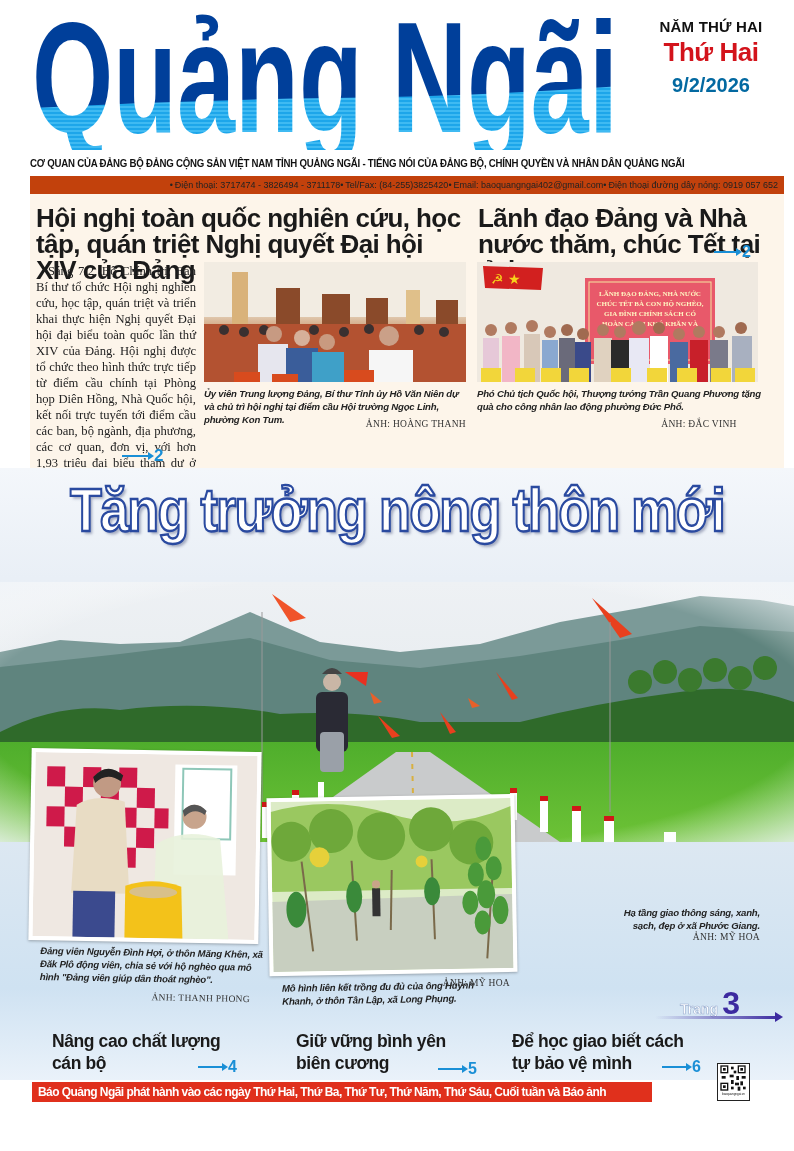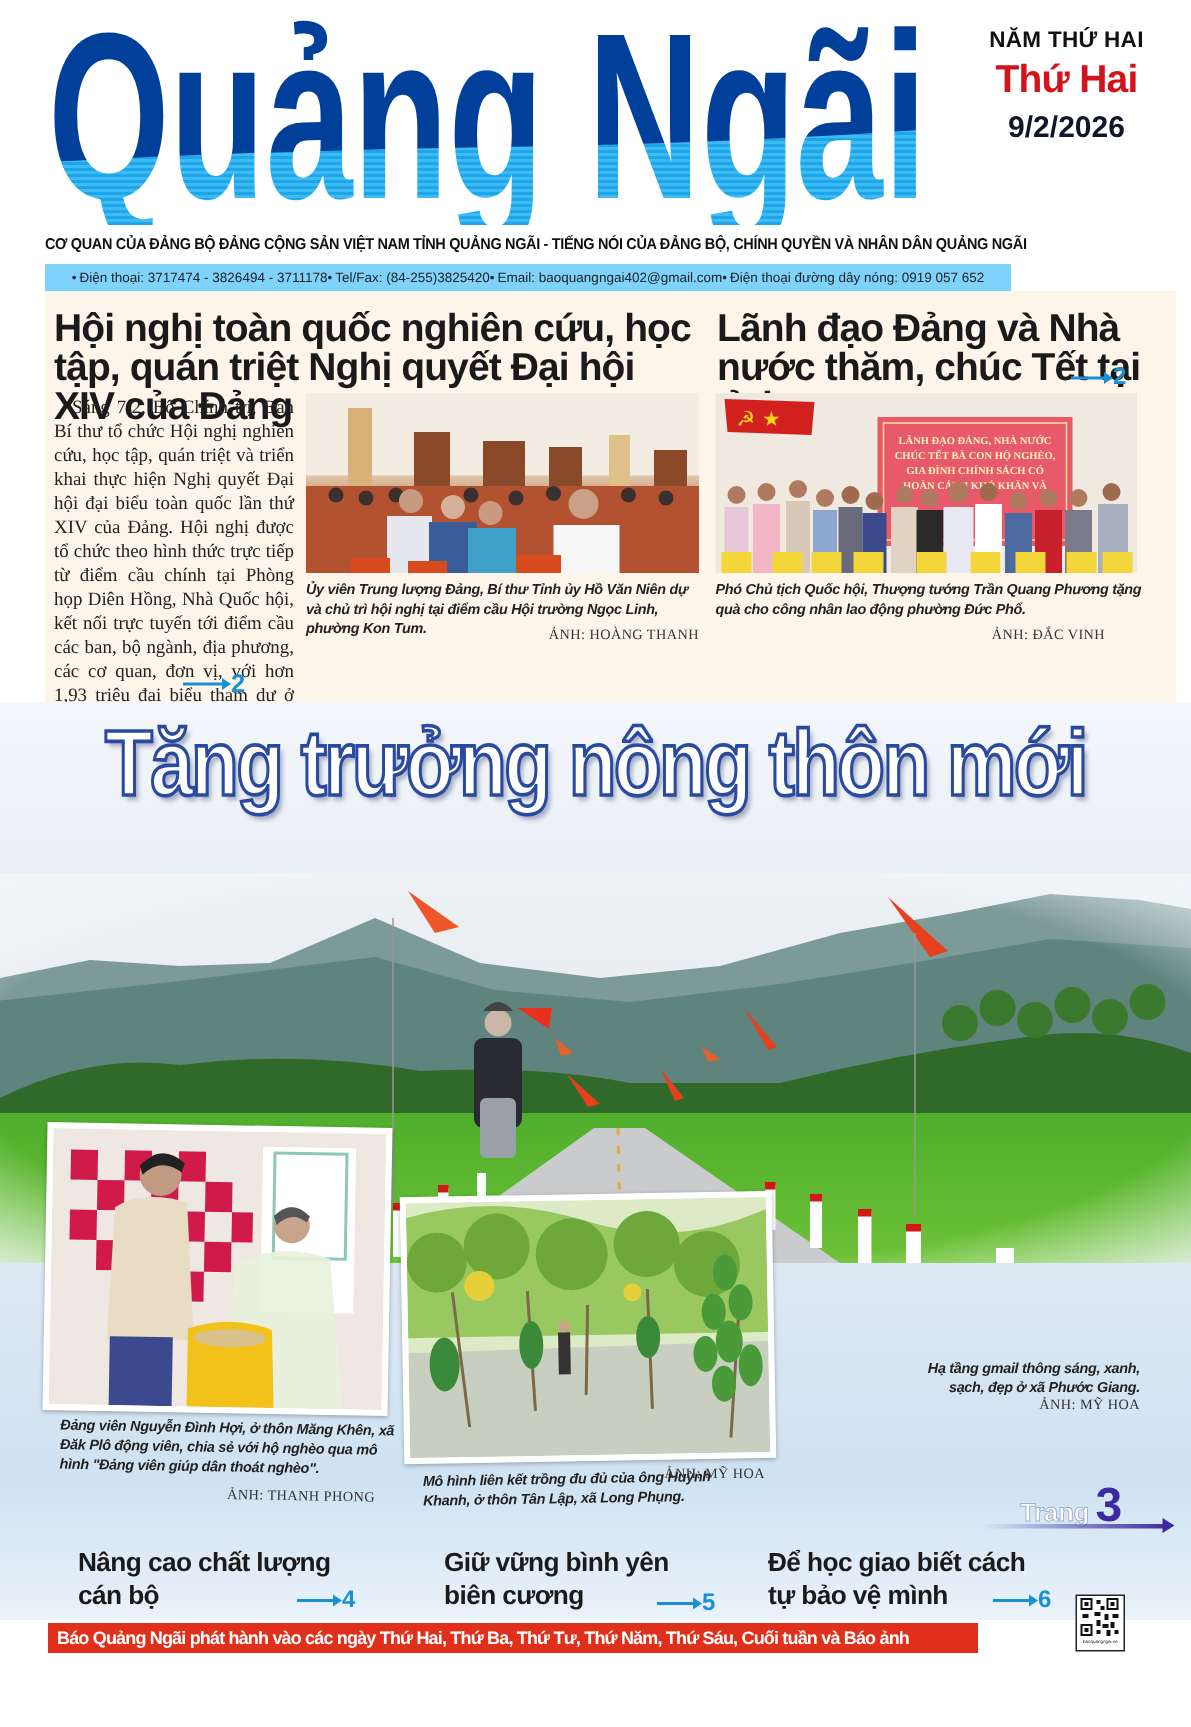--- a/index.html
+++ b/index.html
@@ -7,44 +7,44 @@
 body{position:relative;font-family:"Liberation Sans",sans-serif;color:#111}
 .abs{position:absolute}
 
 
 #masthead-logo{left:32px;top:8px;width:590px;height:142px}
 #masthead-logo svg{width:100%;height:100%}
 .issue-box{left:636px;top:18px;width:150px;text-align:center}
 .issue-year{font-family:"Liberation Sans",sans-serif;font-weight:700;font-size:15px;color:#111;letter-spacing:.2px}
 .issue-no{font-family:"Liberation Sans",sans-serif;font-size:24px;color:#111;margin-top:5px}
 .issue-day{font-family:"Liberation Sans",sans-serif;font-weight:700;font-size:26px;color:#d3131b;margin-top:2px;letter-spacing:-.5px}
-.issue-date{font-family:"Liberation Sans",sans-serif;font-weight:700;font-size:20px;color:#0f172a;margin-top:6px}
+.issue-date{font-family:"Liberation Sans",sans-serif;font-weight:700;font-size:20px;color:#0369a1;margin-top:6px}
 .tagline{left:30px;top:158px;width:740px;font-family:"Liberation Sans",sans-serif;font-weight:700;font-size:10.4px;color:#111;letter-spacing:-.25px;white-space:nowrap;transform:scaleX(.93);transform-origin:left}
-.contact-bar{left:30px;top:176px;width:644px;height:18px;background:#7dd3fc;display:flex;align-items:center;justify-content:center;padding:0 6px;font-size:9px;color:#222;white-space:nowrap}
+.contact-bar{left:30px;top:176px;width:754px;height:18px;background:#c2410c;display:flex;align-items:center;justify-content:flex-end;padding:0 6px;font-size:9px;color:#222;white-space:nowrap}
 .contact-bar span::before{content:"\2022";margin-right:2px}
 
 
 .top-band{left:30px;top:194px;width:754px;height:274px;background:#fdf5ea}
 .headline{font-family:"Liberation Sans",sans-serif;font-weight:700;font-size:26px;line-height:26px;color:#1a1a1a;letter-spacing:-.6px}
 #lead-headline{left:36px;top:205px;width:430px}
 #side-headline{left:478px;top:205px;width:300px}
 .body-text{left:36px;top:263px;width:160px;font-family:"Liberation Serif",serif;font-size:12.6px;line-height:16px;color:#222;text-align:justify;text-indent:12px}
 .photo{overflow:hidden}
 .caption{font-family:"Liberation Sans",sans-serif;font-style:italic;font-weight:700;font-size:9.6px;line-height:13px;color:#222;letter-spacing:-.2px}
 .credit{font-family:"Liberation Serif",serif;font-size:9.5px;color:#333;letter-spacing:.3px}
 .jump{display:flex;align-items:center;gap:2px;color:#1a8fd6;font-weight:700;font-size:17px}
 .jump .arrow{width:30px;height:2px;background:#1a8fd6;position:relative}
 .jump .arrow::after{content:"";position:absolute;right:-2px;top:-3px;border-left:6px solid #1a8fd6;border-top:4px solid transparent;border-bottom:4px solid transparent}
 
 
 .feature-bg{left:0;top:468px;width:794px;height:612px;background:linear-gradient(180deg,#f4f7fb 0%,#e9eff6 18%,#dde8f2 60%,#cfe2f2 85%,#eaf2fa 100%)}
 .feature-title{left:0;top:474px;width:794px;text-align:center;font-family:"Liberation Sans",sans-serif;font-weight:700;font-size:62px;letter-spacing:-2px;color:#fff;-webkit-text-stroke:2.4px #2a4aa0;text-shadow:3px 3px 3px rgba(30,40,90,.35);transform:scaleX(.84)}
 .feature-caption{text-align:right}
 .trang{left:680px;top:985px;display:flex;align-items:baseline;gap:4px}
-.trang-label{font-weight:700;font-size:17px;color:#fff;-webkit-text-stroke:.6px #9aaed0}
+.trang-label{font-weight:700;font-size:14px;color:#fff;-webkit-text-stroke:.6px #9aaed0}
 .trang-num{font-weight:700;font-size:32px;color:#3c2aa0}
 .trang-arrow{left:655px;top:1016px;width:125px;height:3px;background:linear-gradient(90deg,rgba(60,42,160,0),#3c2aa0)}
 .trang-arrow::after{content:"";position:absolute;right:-3px;top:-4px;border-left:8px solid #3c2aa0;border-top:5.5px solid transparent;border-bottom:5.5px solid transparent}
 
 .teaser{font-family:"Liberation Sans",sans-serif;font-weight:700;font-size:17.5px;line-height:22px;color:#1a1a1a;letter-spacing:-.4px}
 .footer-bar{left:32px;top:1082px;width:620px;height:20px;background:#e0301c;color:#fff;font-weight:700;font-size:12px;line-height:20px;padding-left:6px;white-space:nowrap;letter-spacing:-.55px;overflow:hidden}
 .qr{left:717px;top:1063px;width:33px;height:38px;background:#fff;border:1.5px solid #222}
 .qr svg{width:30px;height:28px;display:block}
 .qr-url{font-size:3px;text-align:center;color:#111}
 </style>
@@ -344,21 +344,21 @@
         <ellipse cx="228" cy="112" rx="8" ry="14"></ellipse>
       <ellipse cx="210" cy="124" rx="8" ry="12"></ellipse>
     </g>
     <rect x="100" y="88" width="8" height="28" fill="#333"></rect>
     <circle cx="104" cy="84" r="4" fill="#c8a488"></circle>
   </svg>
 </div>
 <div class="abs caption" style="left:282px;top:980px;width:200px;transform:rotate(-1deg)">Mô hình liên kết trồng đu đủ của ông Huỳnh Khanh, ở thôn Tân Lập, xã Long Phụng.</div>
 <div class="abs credit" style="left:430px;top:978px;width:80px;text-align:right">ẢNH: MỸ HOA</div>
 
-<div class="abs caption feature-caption" style="left:600px;top:906px;width:160px">Hạ tầng gmail thông sáng, xanh, sạch, đẹp ở xã Phước Giang.</div>
+<div class="abs caption feature-caption" style="left:600px;top:906px;width:160px">Hạ tầng giao thông sáng, xanh, sạch, đẹp ở xã Phước Giang.</div>
 <div class="abs credit" style="left:640px;top:932px;width:120px;text-align:right">ẢNH: MỸ HOA</div>
 
 <div class="abs trang">
   <span class="trang-label">Trang</span>
   <span class="trang-num">3</span>
 </div>
 <div class="abs trang-arrow"></div>
 
 <div class="abs teaser" style="left:52px;top:1030px;width:180px">Nâng cao chất lượng cán bộ</div>
 <div class="abs jump" style="left:198px;top:1058px;font-size:16px">

